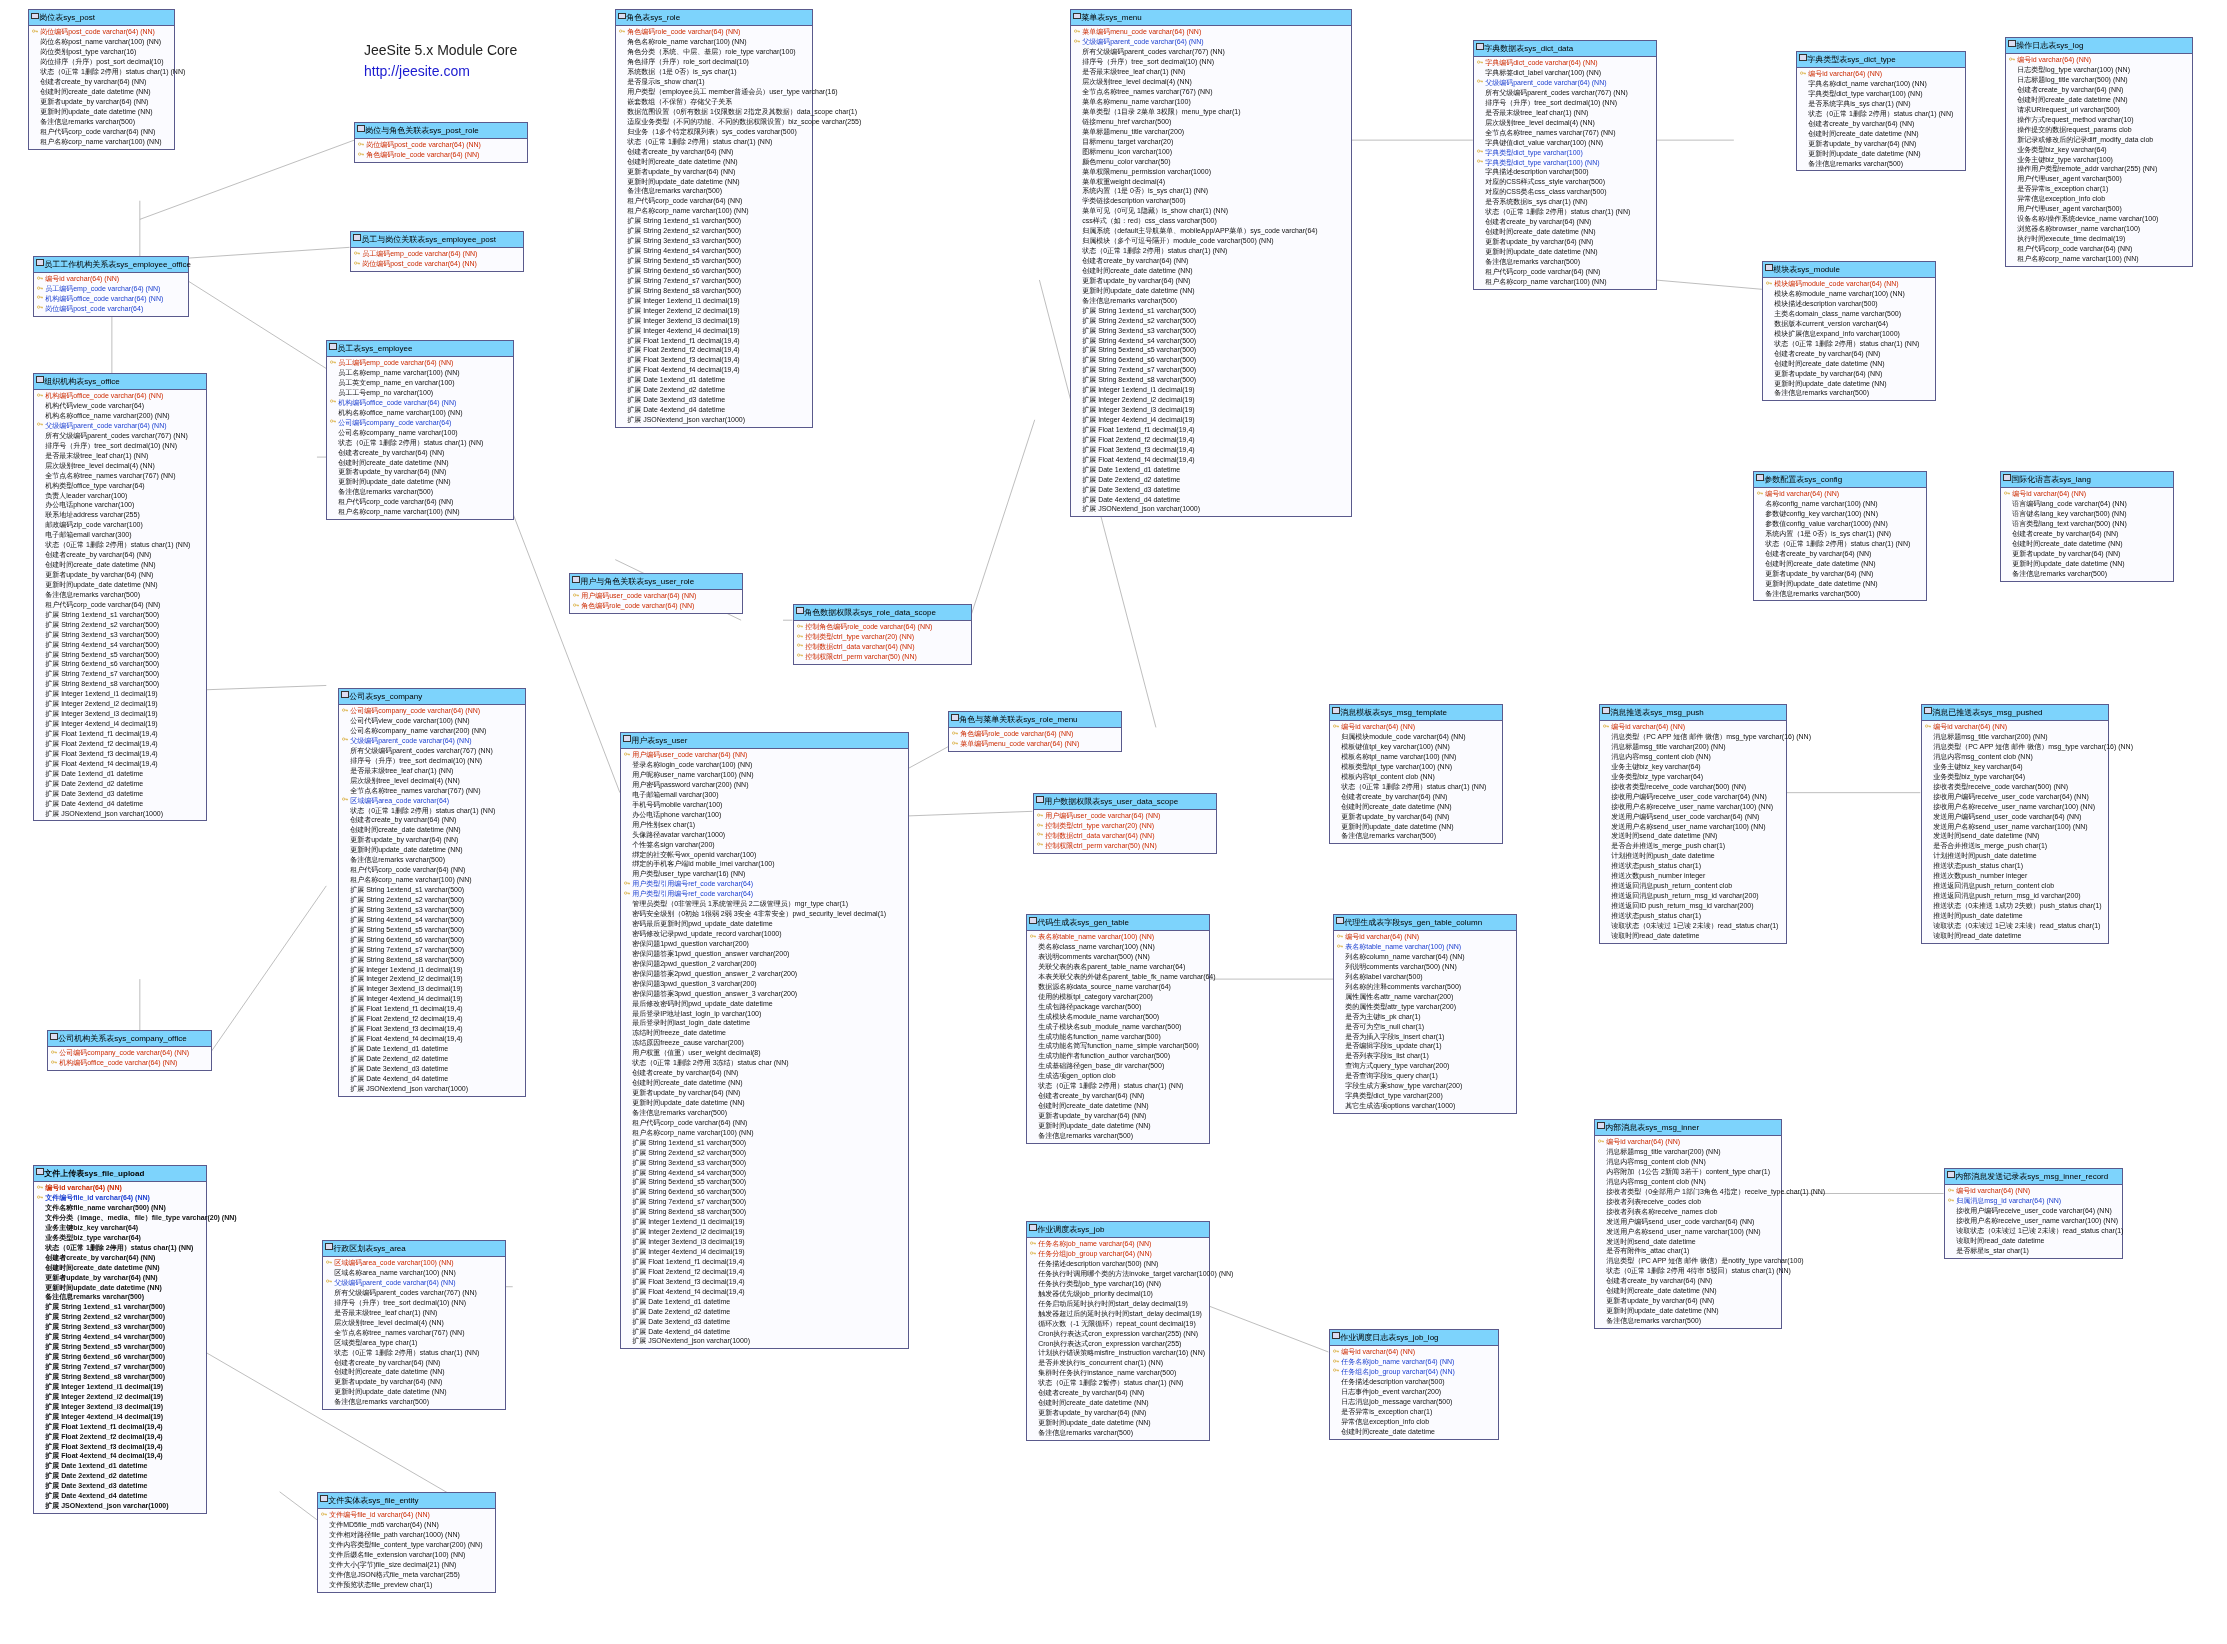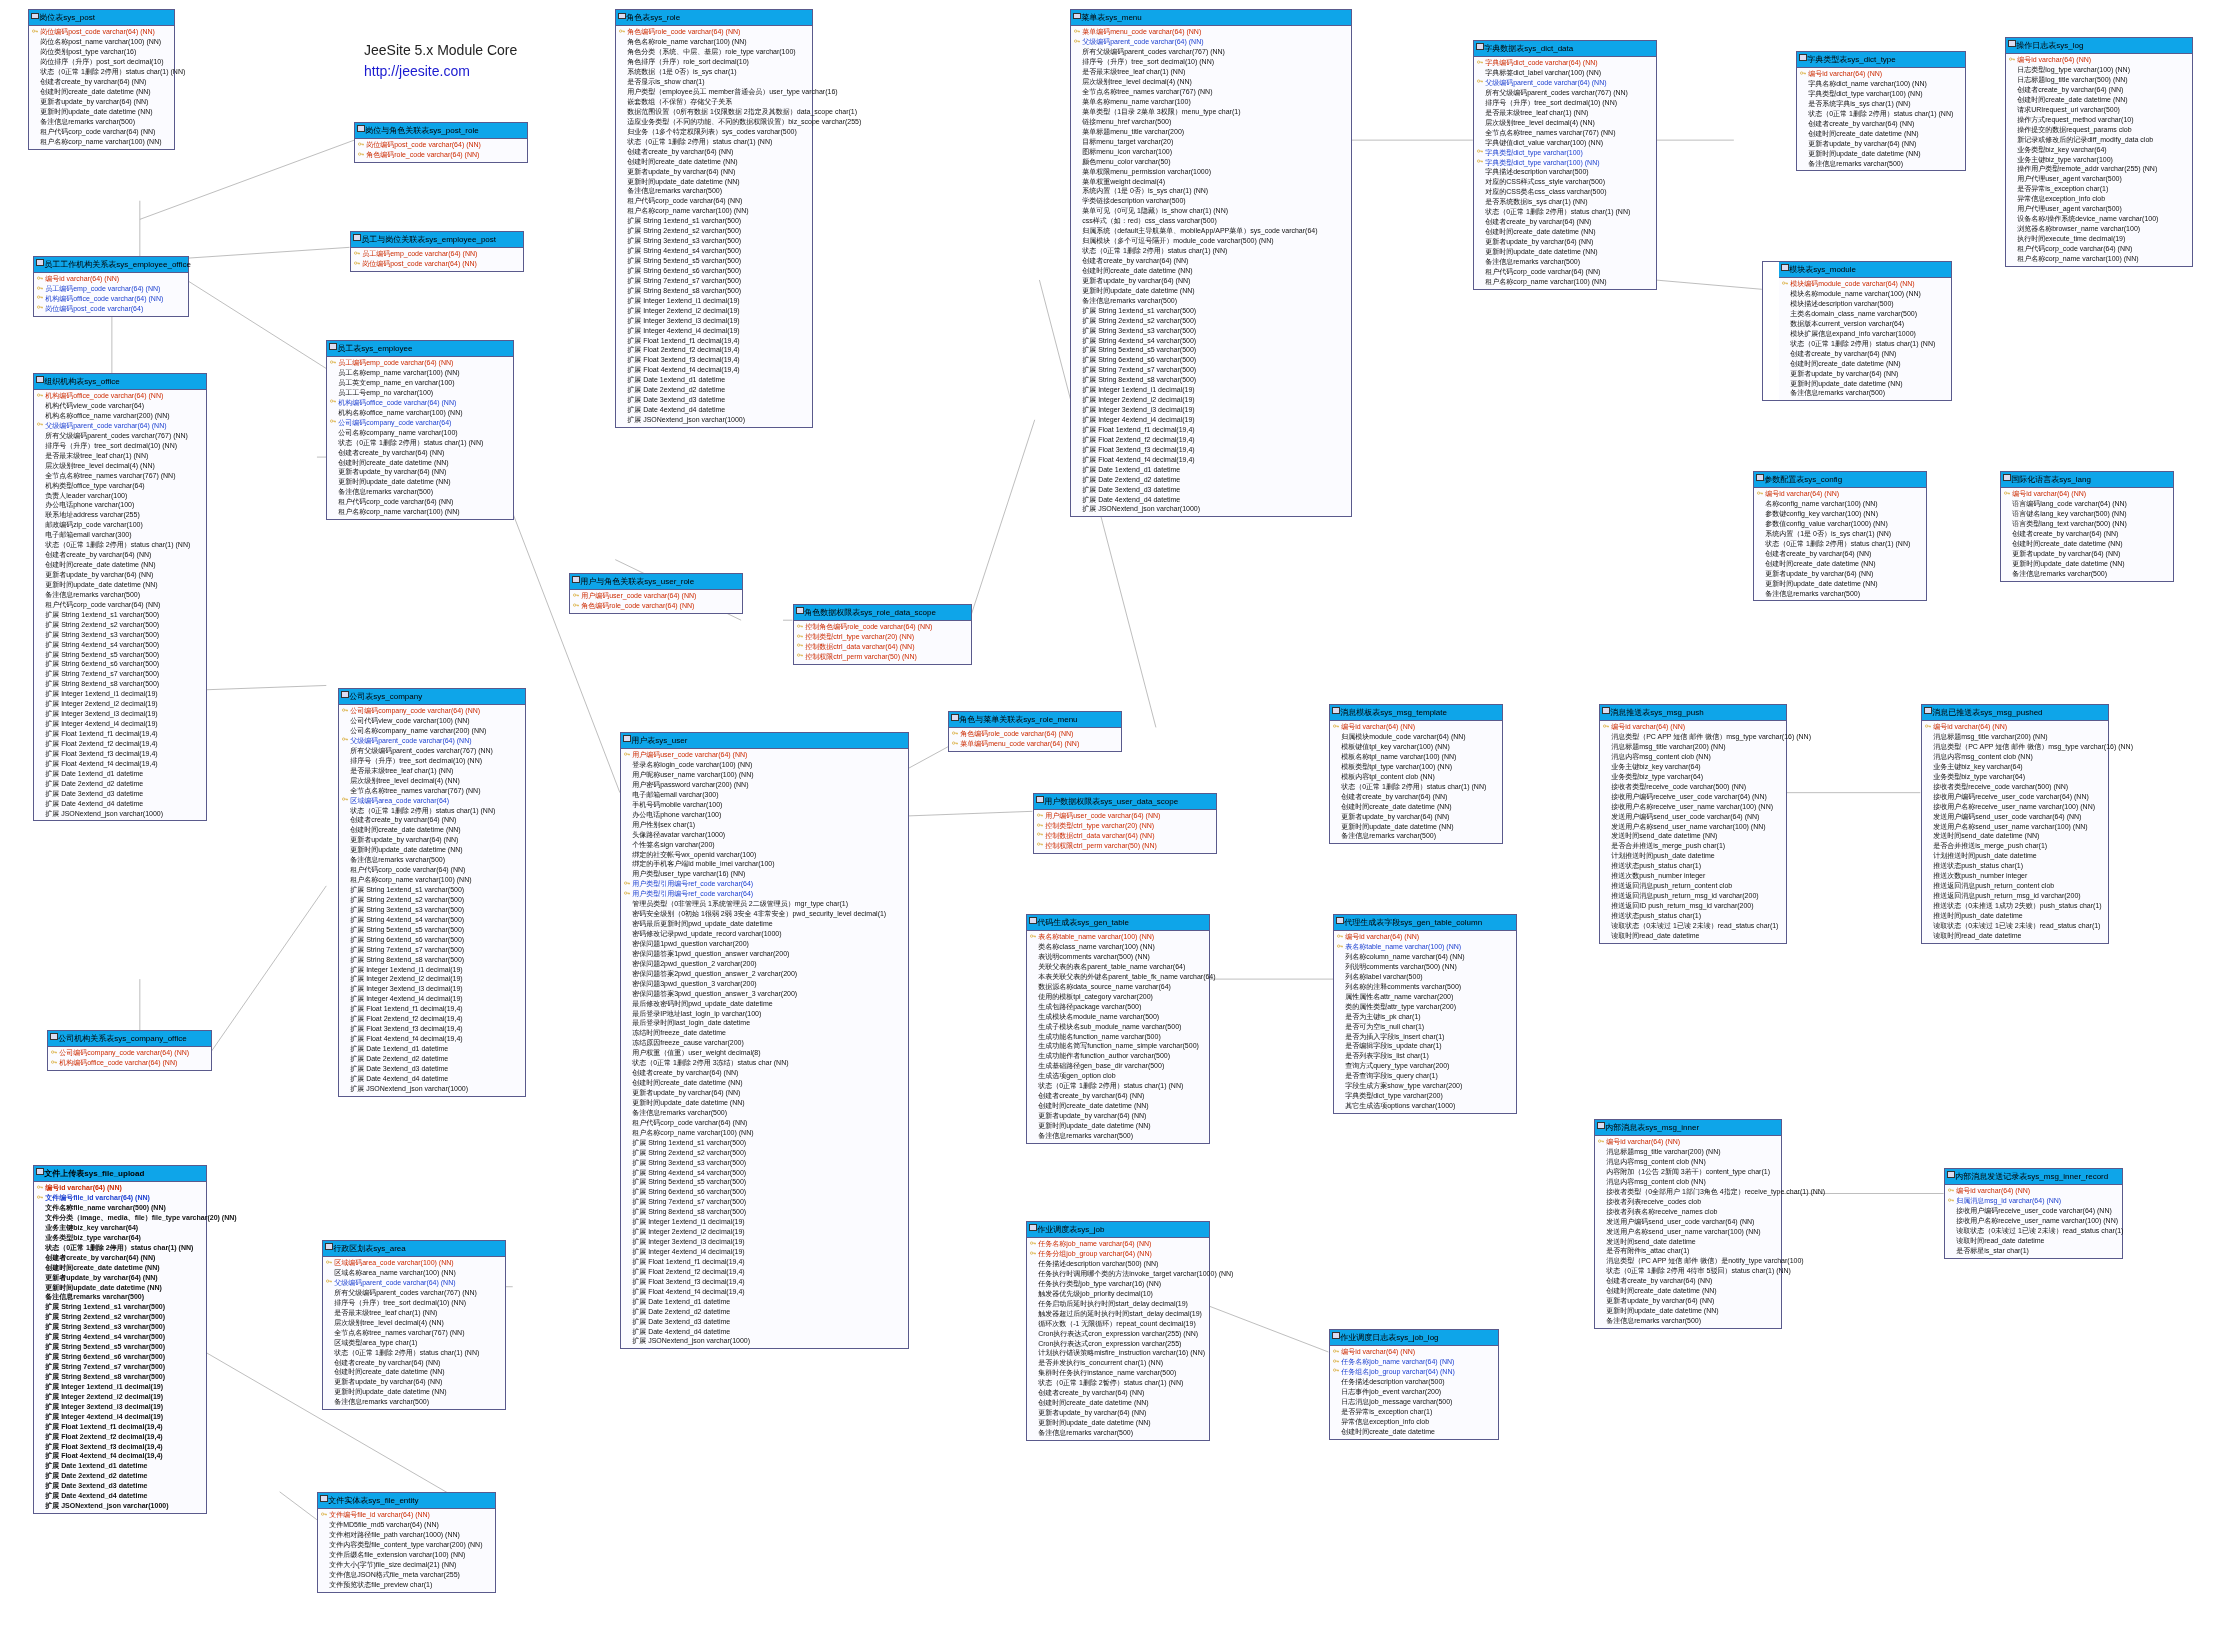--- a/index.html
+++ b/index.html
@@ -2,21 +2,21 @@
 <html style="font-size:7.5px"><head>
 <meta charset="utf-8">
 <style>
   html,body{margin:0;padding:0;background:#ffffff;}
   body{font-family:"Liberation Sans", sans-serif;}
   #canvas{position:relative;width:2227px;height:1645px;background:#fff;overflow:hidden;}
   .note{position:absolute;font-size:14px;color:#222;line-height:1.5;text-align:left;}
   .note .t{font-weight:normal;}
   .note .u{color:#1a1ad0;}
   .tbl{position:absolute;border:0.5px solid #5a5a8c;background:#ffffff;box-shadow:0 0 0 0 #000;}
-  .tbl .hdr{background:#0ea5e9;border-bottom:0.5px solid #5a5a8c;
+  .tbl .hdr{background:#7dd3fc;border-bottom:0.5px solid #5a5a8c;
             font-size:8px;color:#000;padding:1.9px 2.8px 1.9px 10.3px;position:relative;white-space:nowrap;}
   .tbl .hdr .bx{position:absolute;left:2.3px;top:2.3px;width:5.6px;height:4.7px;border:0.5px solid #333;background:#dcdcf0;}
   .tbl .body{background:#fbfbff;padding:1.4px 1.9px 1.9px 1.9px;}
   .row{font-size:7px;line-height:1.42;white-space:nowrap;color:#111;padding-left:9.3px;position:relative;}
   .row.pk{color:#cc2a00;}
   .row.fk{color:#1b3fd0;}
   .row .ico{position:absolute;left:1.4px;top:1.4px;width:6px;height:4.2px;}
   .key{fill:none;stroke:#d4a017;stroke-width:1.3px;}
   svg.links{position:absolute;left:0;top:0;width:2227px;height:1645px;pointer-events:none;}
   svg.links line, svg.links path{stroke:#8a8a8a;stroke-width:1.2px;fill:none;}
@@ -693,21 +693,21 @@
         <div class="row"><span>是否异常is_exception char(1)</span></div>
         <div class="row"><span>异常信息exception_info clob</span></div>
         <div class="row"><span>用户代理user_agent varchar(500)</span></div>
         <div class="row"><span>设备名称/操作系统device_name varchar(100)</span></div>
         <div class="row"><span>浏览器名称browser_name varchar(100)</span></div>
         <div class="row"><span>执行时间execute_time decimal(19)</span></div>
         <div class="row"><span>租户代码corp_code varchar(64) (NN)</span></div>
         <div class="row"><span>租户名称corp_name varchar(100) (NN)</span></div>
       </div>
     </div>
-    <div class="tbl" style="left: 1762px; top: 261px; width: 172px; padding-left: 16px;">
+    <div class="tbl" style="left: 1762px; top: 261px; width: 172px;">
       <div class="hdr"><span class="bx"></span><span>模块表sys_module</span></div>
       <div class="body">
         <div class="row pk"><svg class="ico" viewBox="0 0 13 9">
             <circle class="key" cx="3.5" cy="4.5" r="2.6"></circle>
             <path class="key" d="M6 4.5 H12 M10 4.5 V7 M12 4.5 V7"></path>
           </svg><span>模块编码module_code varchar(64) (NN)</span></div>
         <div class="row"><span>模块名称module_name varchar(100) (NN)</span></div>
         <div class="row"><span>模块描述description varchar(500)</span></div>
         <div class="row"><span>主类名domain_class_name varchar(500)</span></div>
         <div class="row"><span>数据版本current_version varchar(64)</span></div>

